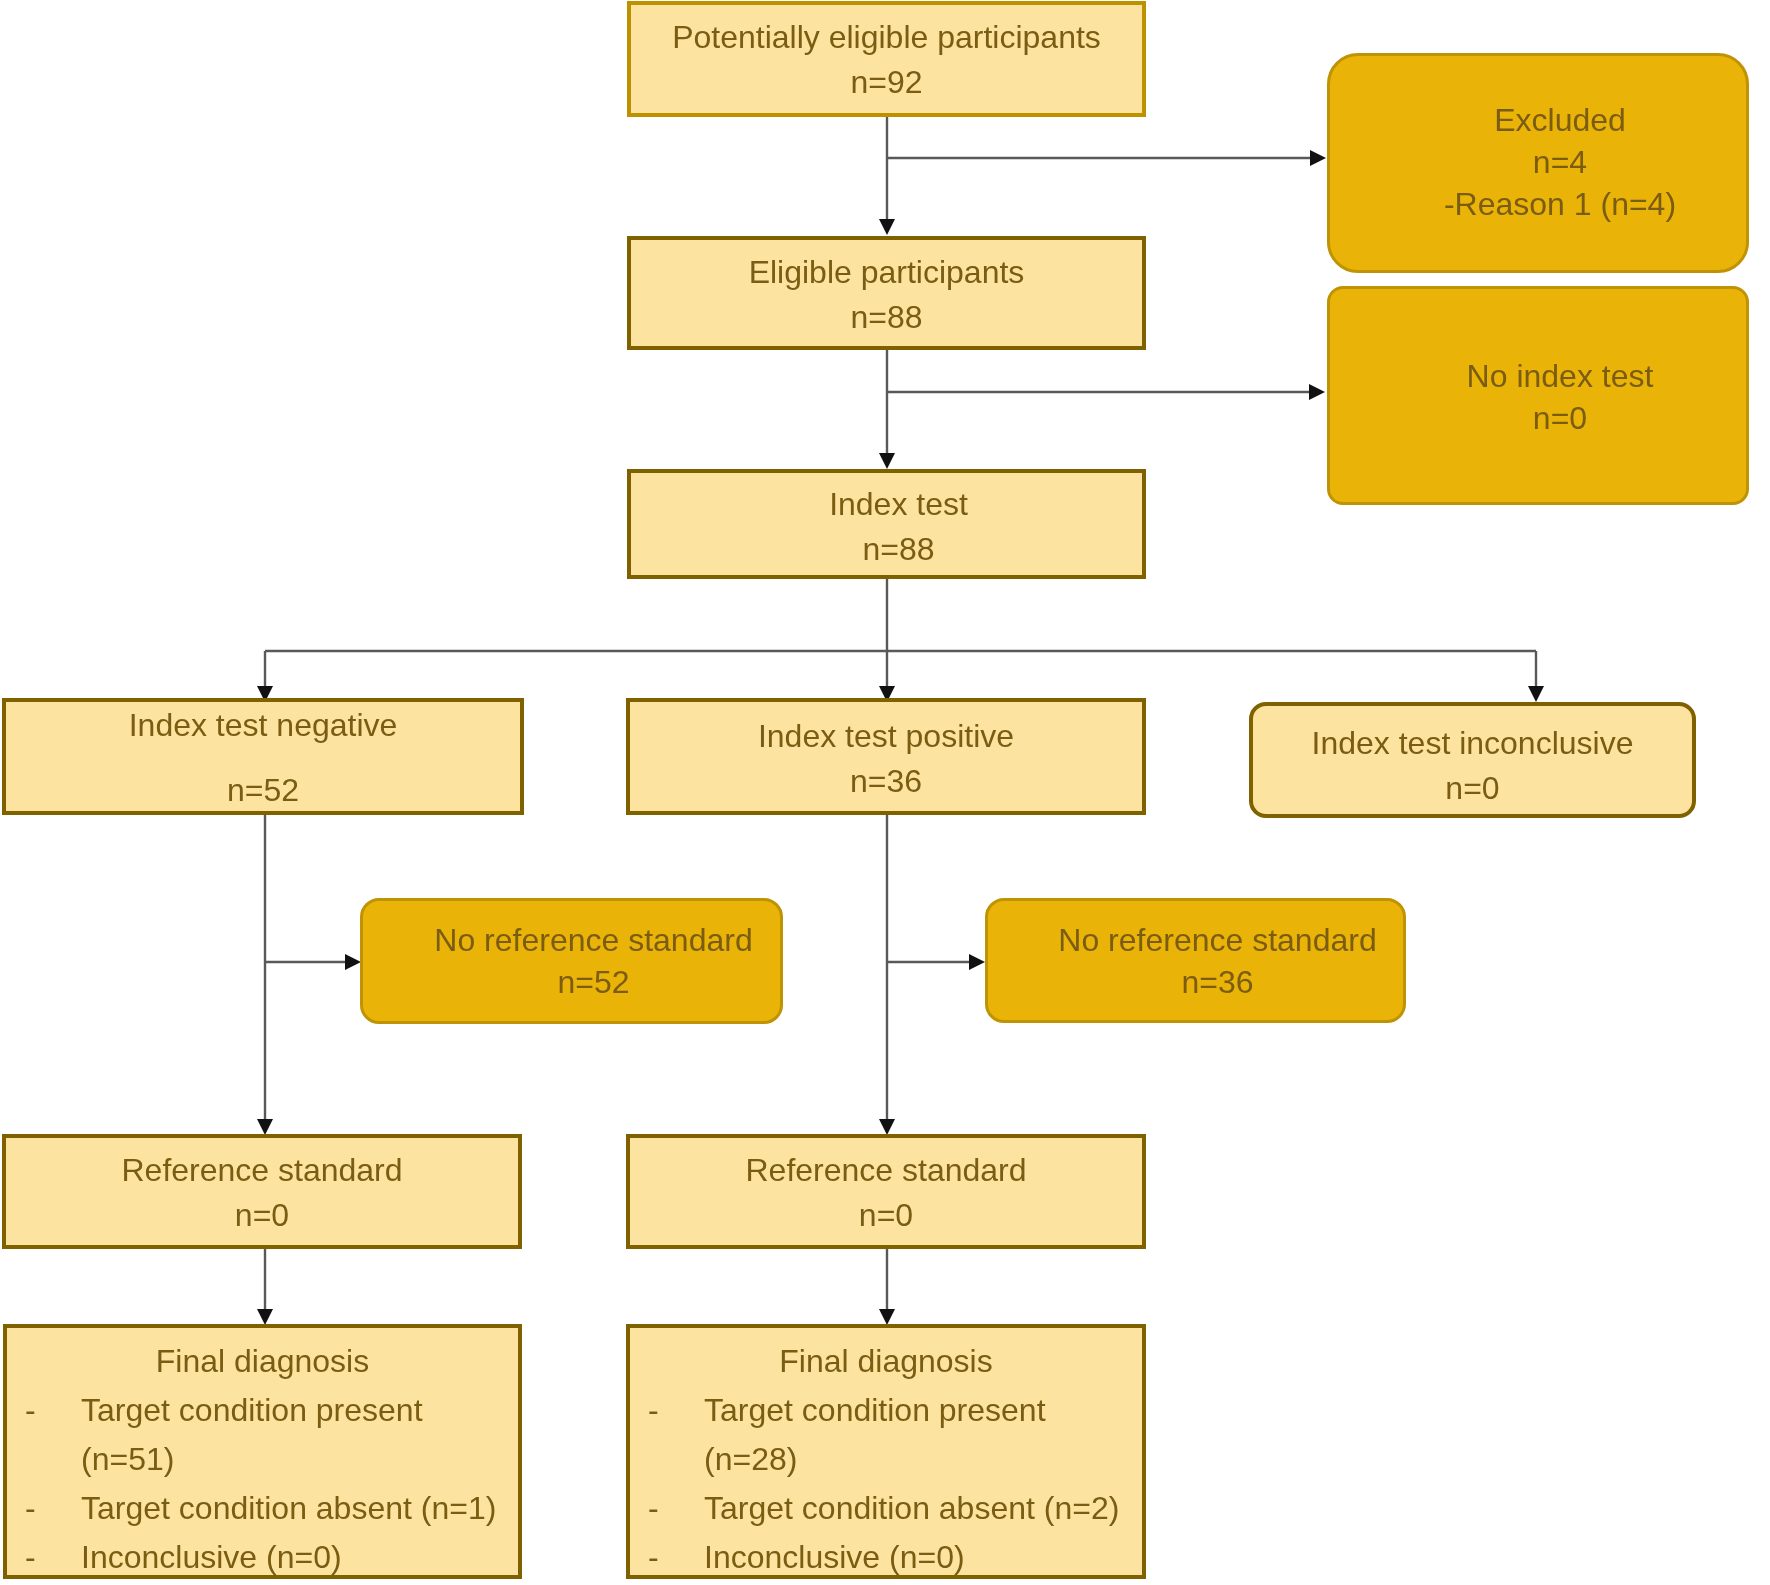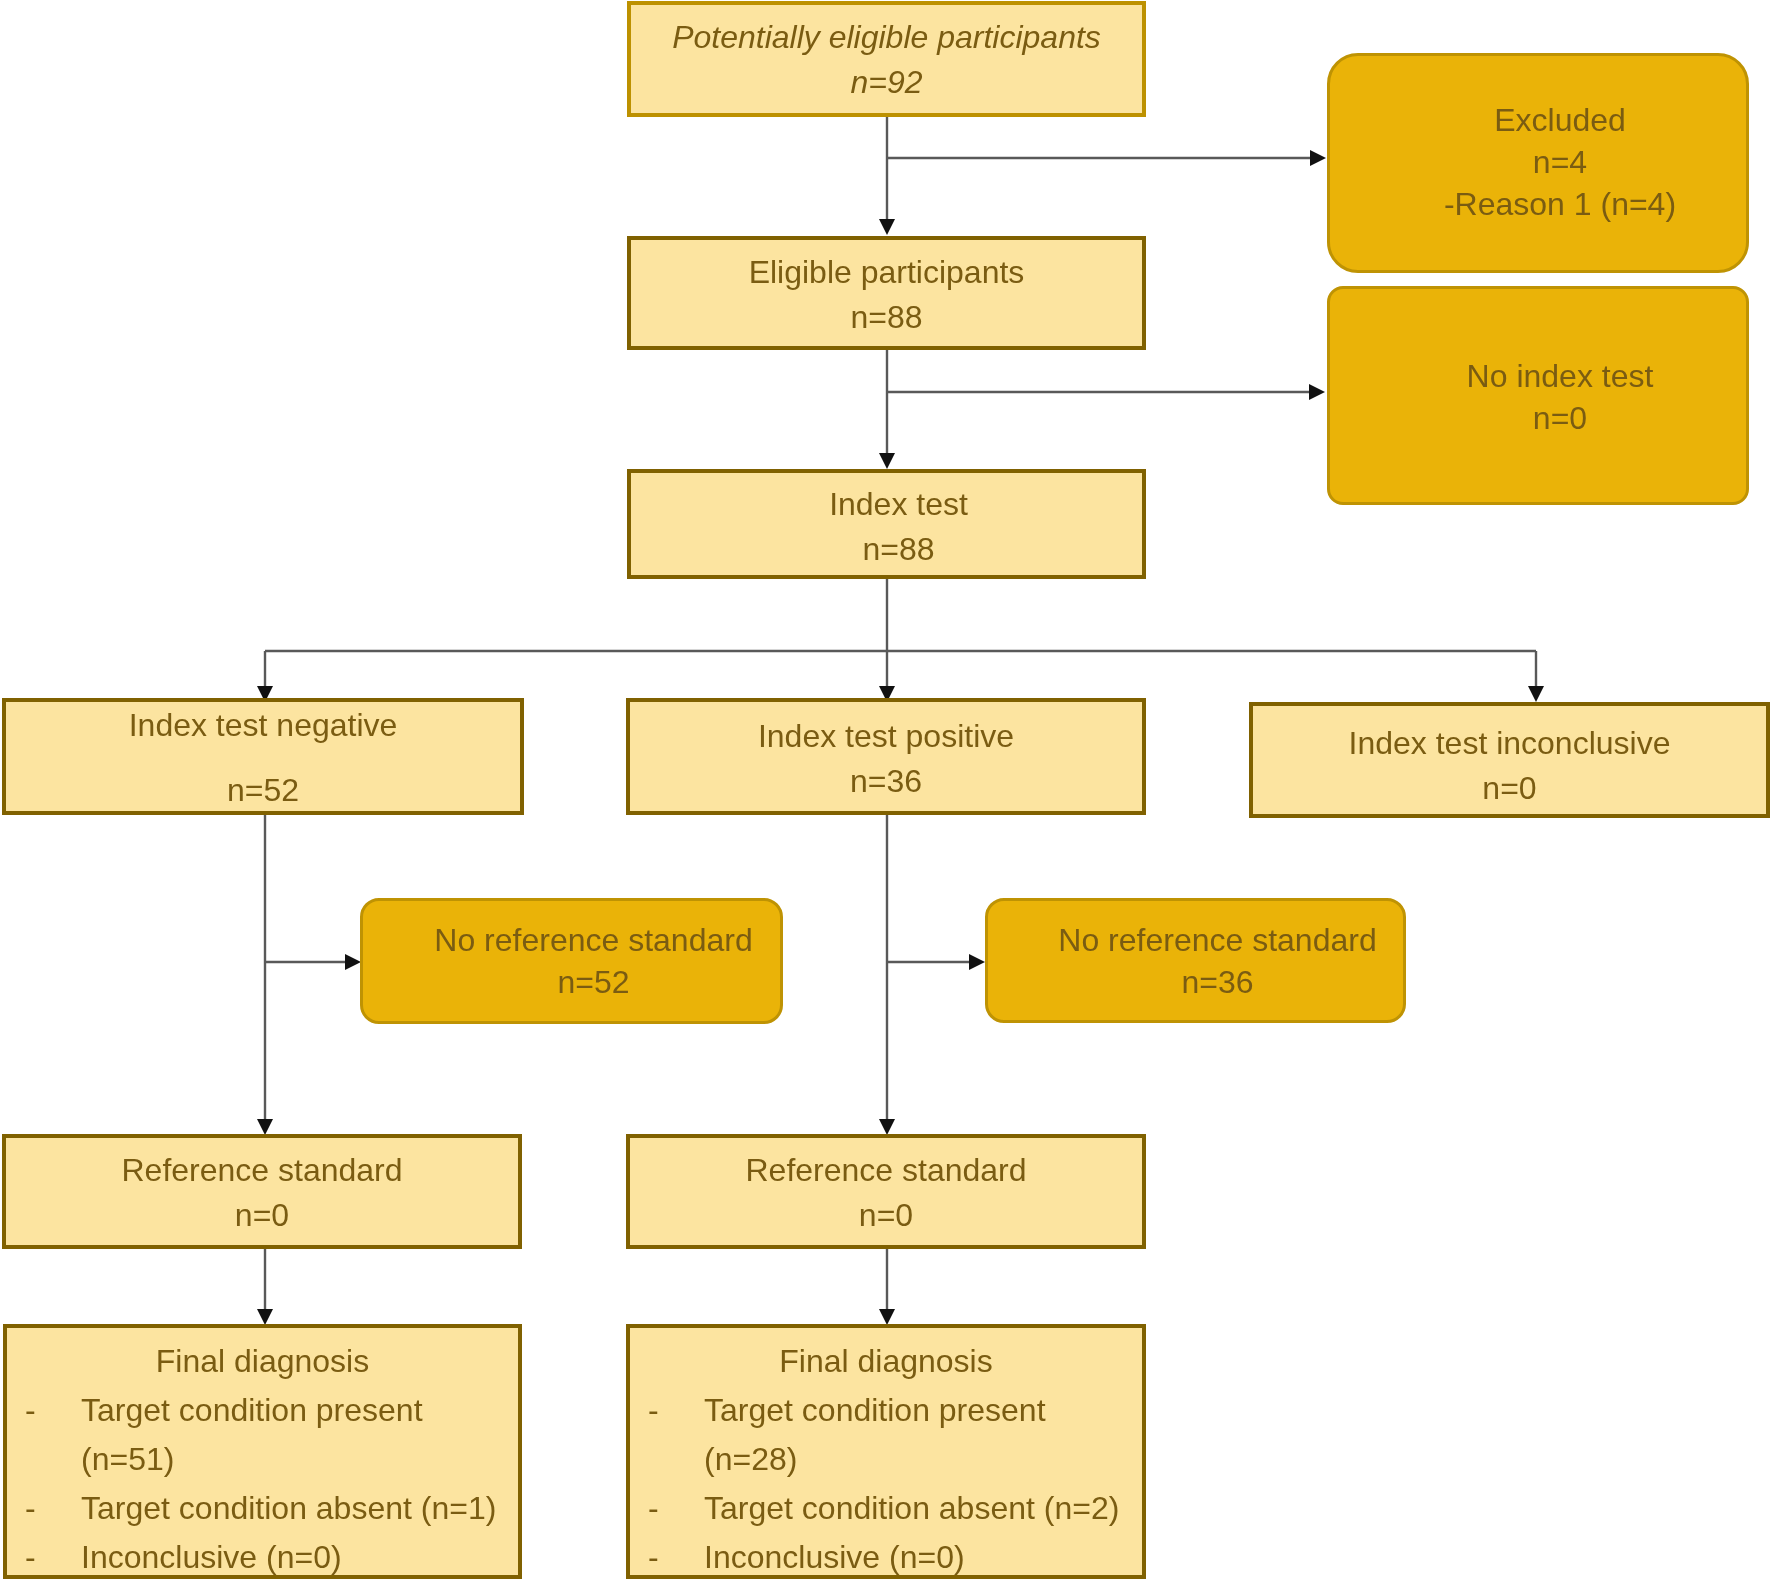--- a/index.html
+++ b/index.html
@@ -52,21 +52,21 @@
       <polygon points="879,1119 895,1119 887,1135"></polygon>
       <polygon points="257,1309 273,1309 265,1325"></polygon>
       <polygon points="879,1309 895,1309 887,1325"></polygon>
       <polygon points="1310,150 1310,166 1326,158"></polygon>
       <polygon points="1309,384 1309,400 1325,392"></polygon>
       <polygon points="345,954 345,970 361,962"></polygon>
       <polygon points="969,954 969,970 985,962"></polygon>
     </g>
   </svg>
 
-  <div class="node rect gold ctr" style="left:627px;top:1px;width:519px;height:116px;font-size:32px;line-height:45px;padding-top:1px;font-style:italic;">
+  <div class="node rect gold ctr" style="left:627px;top:1px;width:519px;height:116px;font-size:32px;line-height:45px;padding-top:1px;">
     <div class="ln">Potentially eligible participants</div>
     <div class="ln">n=92</div>
   </div>
 
   <div class="node round ctr" style="left:1327px;top:53px;width:422px;height:220px;font-size:32px;line-height:42px;border-radius:31px;padding-bottom:2px;">
     <div class="ln">Excluded</div>
     <div class="ln">n=4</div>
     <div class="ln">-Reason 1 (n=4)</div>
   </div>
 
@@ -88,21 +88,21 @@
   <div class="node rect ctr" style="left:2px;top:698px;width:522px;height:117px;font-size:32px;line-height:45px;padding-top:3px;gap:20px;">
     <div class="ln">Index test negative</div>
     <div class="ln">n=52</div>
   </div>
 
   <div class="node rect ctr" style="left:626px;top:698px;width:520px;height:117px;font-size:32px;line-height:45px;padding-top:5px;">
     <div class="ln">Index test positive</div>
     <div class="ln">n=36</div>
   </div>
 
-  <div class="node rect ctr" style="left:1249px;top:702px;width:521px;height:116px;font-size:32px;line-height:45px;padding-top:12px;">
+  <div class="node rect ctr" style="left:1249px;top:702px;width:447px;height:116px;font-size:32px;line-height:45px;padding-top:12px;border-radius:17px;">
     <div class="ln">Index test inconclusive</div>
     <div class="ln">n=0</div>
   </div>
 
   <div class="node round ctr" style="left:360px;top:898px;width:423px;height:126px;font-size:32px;line-height:42px;border-radius:19px;">
     <div class="ln">No reference standard</div>
     <div class="ln">n=52</div>
   </div>
 
   <div class="node round ctr" style="left:985px;top:898px;width:421px;height:125px;font-size:32px;line-height:42px;border-radius:19px;">

